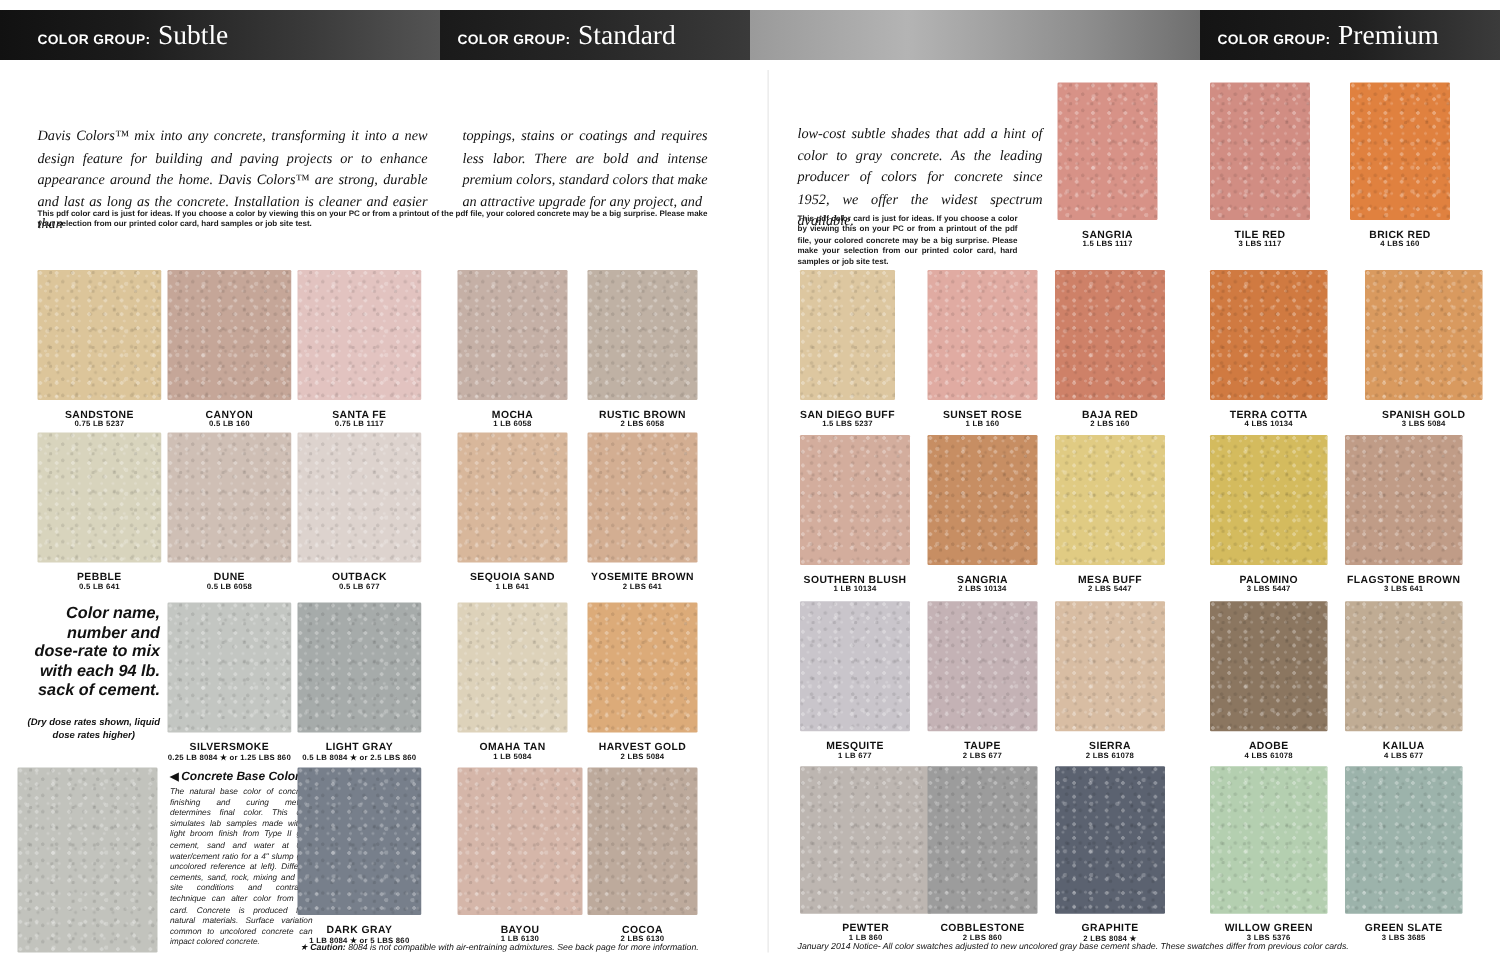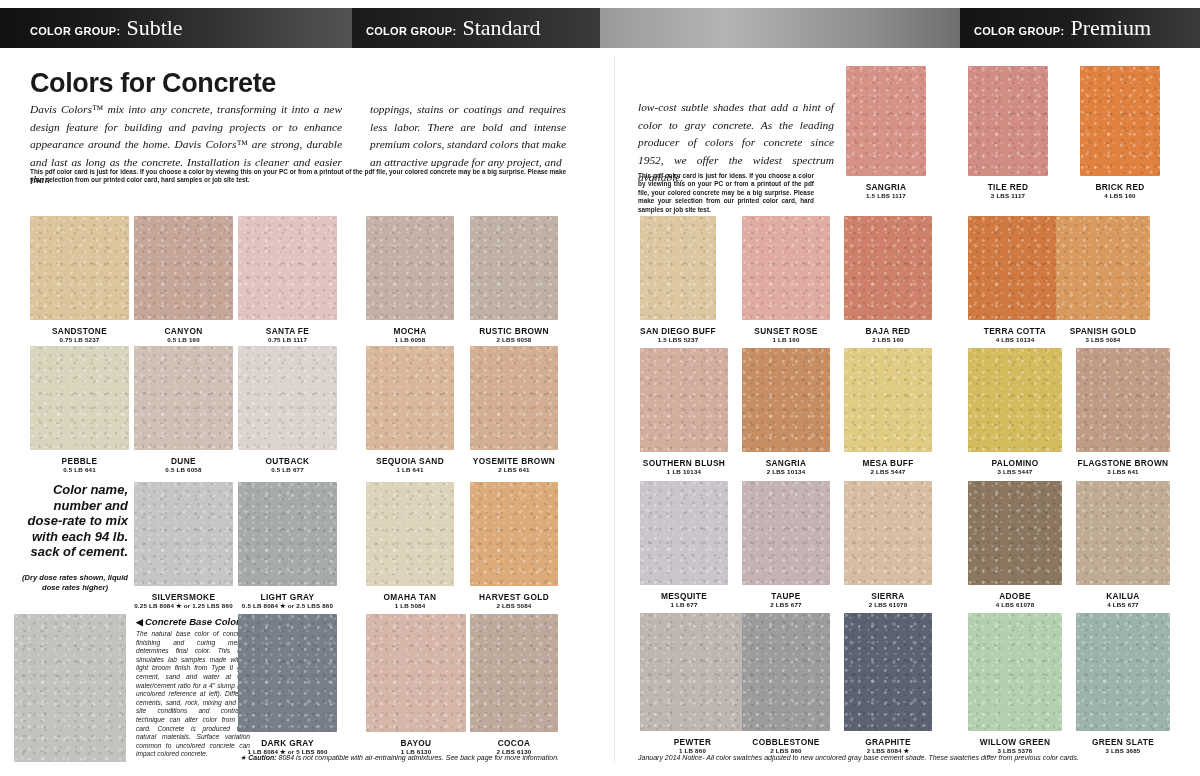--- a/index.html
+++ b/index.html
@@ -147,21 +147,20 @@
   <div class="headerbar hb-gradient"></div>
   <div class="headerbar hb-premium">
     <div class="inner">
       <span class="cg-label">COLOR GROUP:</span>
       <span class="cg-name">Premium</span>
     </div>
   </div>
 
   <div class="sep"></div>
 
-  <div class="title">Colors for Concrete</div>
   <div class="body-col col-a">Davis Colors™ mix into any concrete, transforming it into a new design feature for building and paving projects or to enhance appearance around the home. Davis Colors™ are strong, durable and last as long as the concrete. Installation is cleaner and easier than</div>
   <div class="body-col col-b">toppings, stains or coatings and requires less labor. There are bold and intense premium colors, standard colors that make an attractive upgrade for any project, and</div>
   <div class="body-col col-c">low-cost subtle shades that add a hint of color to gray concrete. As the leading producer of colors for concrete since 1952, we offer the widest spectrum available.</div>
   <div class="fineprint fp-left">This pdf color card is just for ideas. If you choose a color by viewing this on your PC or from a printout of the pdf file, your colored concrete may be a big surprise. Please make your selection from our printed color card, hard samples or job site test.</div>
   <div class="fineprint fp-right">This pdf color card is just for ideas. If you choose a color by viewing this on your PC or from a printout of the pdf file, your colored concrete may be a big surprise. Please make your selection from our printed color card, hard samples or job site test.</div>
 
   <div class="callout">Color name, number and dose-rate to mix with each 94 lb. sack of cement.</div>
   <div class="callout-sub">(Dry dose rates shown, liquid dose rates higher)</div>
 
   <div class="swatch-cell" id="base-swatch-cell" style="left: 14px; top: 614px; width: 112px; height: 148px;">
@@ -293,21 +292,21 @@
       <div class="swatch-cell" style="left: 844px; top: 216px; width: 88px; height: 104px;">
         <div class="swatch" style="background: rgb(206, 129, 104);"></div>
         <div class="sw-name" style="top: 110px;">BAJA RED</div>
         <div class="sw-code" style="top: 120px;">2 LBS 160</div>
       </div>
       <div class="swatch-cell" style="left: 968px; top: 216px; width: 94px; height: 104px;">
         <div class="swatch" style="background: rgb(208, 122, 65);"></div>
         <div class="sw-name" style="top: 110px;">TERRA COTTA</div>
         <div class="sw-code" style="top: 120px;">4 LBS 10134</div>
       </div>
-      <div class="swatch-cell" style="left: 1056px; top: 216px; width: 94px; height: 104px;">
+      <div class="swatch-cell" style="left: 1092px; top: 216px; width: 94px; height: 104px;">
         <div class="swatch" style="background: rgb(217, 154, 95);"></div>
         <div class="sw-name" style="top: 110px;">SPANISH GOLD</div>
         <div class="sw-code" style="top: 120px;">3 LBS 5084</div>
       </div>
       <div class="swatch-cell" style="left: 640px; top: 348px; width: 88px; height: 104px;">
         <div class="swatch" style="background: rgb(211, 173, 157);"></div>
         <div class="sw-name" style="top: 110px;">SOUTHERN BLUSH</div>
         <div class="sw-code" style="top: 120px;">1 LB 10134</div>
       </div>
       <div class="swatch-cell" style="left: 742px; top: 348px; width: 88px; height: 104px;">

